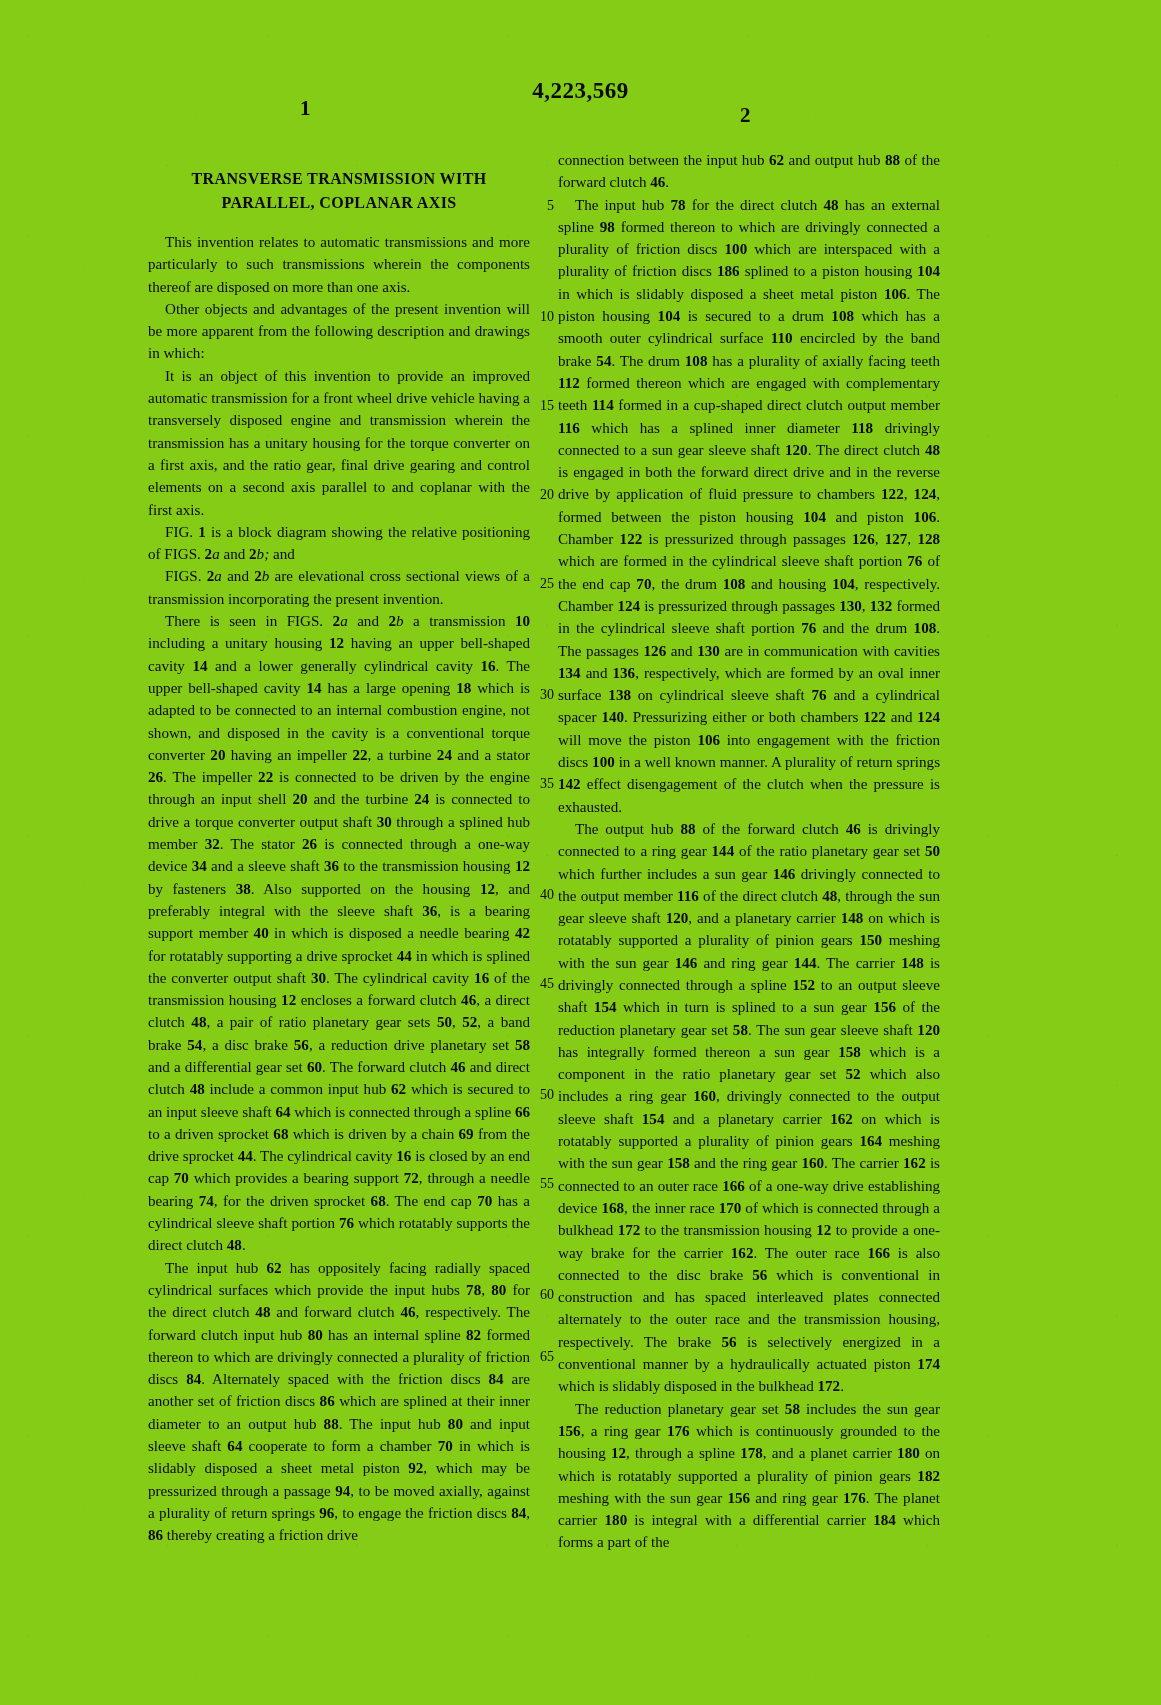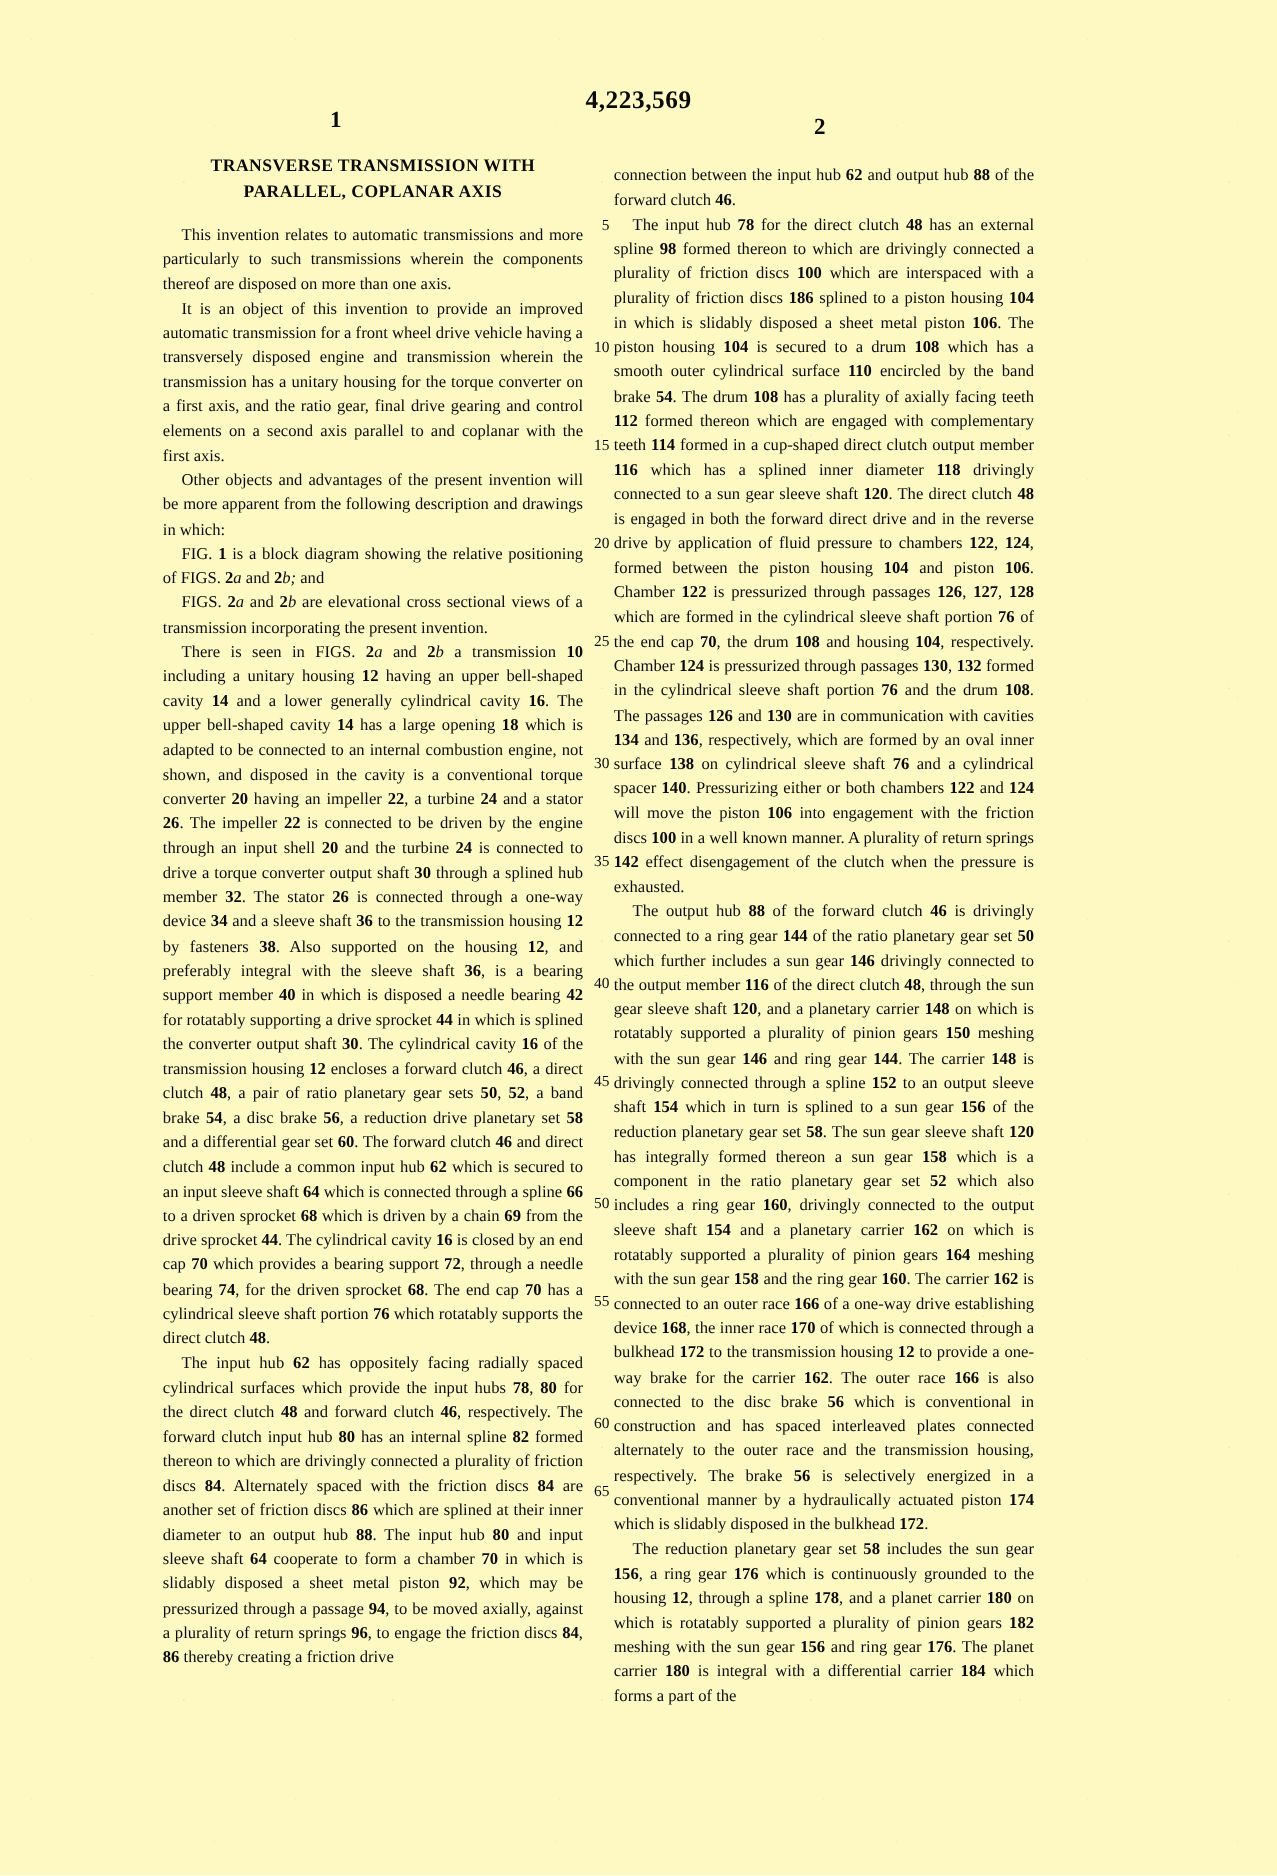--- a/index.html
+++ b/index.html
@@ -11,21 +11,21 @@
     width: 1161px;
     height: 1705px;
     position: relative;
     font-family: "Liberation Serif", "DejaVu Serif", serif;
     color: #0a0a0a;
     overflow: hidden;
   }
   .page {
     position: absolute;
     inset: 0;
-    background: #fef9c3;
+    background: #84cc16;
   }
   
   .patent-number {
     position: absolute;
     top: 78px;
     left: 0;
     width: 1161px;
     text-align: center;
     font-size: 23px;
     font-weight: bold;
@@ -43,21 +43,21 @@
   .col {
     position: absolute;
     top: 139px;
     width: 382px;
     font-size: 15.1px;
     line-height: 22.3px;
     text-align: justify;
     text-justify: inter-word;
     hyphens: none;
   }
-  .col.c1 { left: 148px; }
+  .col.c1 { left: 148px; margin-top: 28px; }
   .col.c2 { left: 558px; top: 124px; }
 
   .col .title {
     text-align: center;
     font-weight: bold;
     font-size: 16px;
     line-height: 24px;
     letter-spacing: 0.4px;
     margin: 0 0 16px 0;
   }
@@ -129,31 +129,31 @@
   <div class="col c1">
     <div class="title">
       <span>TRANSVERSE TRANSMISSION WITH</span><br>
       <span>PARALLEL, COPLANAR AXIS</span>
     </div>
 
     <p>This invention relates to automatic transmissions and
       more particularly to such transmissions wherein the
       components thereof are disposed on more than one axis.</p>
 
+    <p>Other objects and advantages of the present invention
+      will be more apparent from the following description
+      and drawings in which:</p>
+
     <p>It is an object of this invention to provide an improved
       automatic transmission for a front wheel drive
       vehicle having a transversely disposed engine and transmission
       wherein the transmission has a unitary housing
       for the torque converter on a first axis, and the ratio
       gear, final drive gearing and control elements on a second
       axis parallel to and coplanar with the first axis.</p>
-
-    <p>Other objects and advantages of the present invention
-      will be more apparent from the following description
-      and drawings in which:</p>
 
     <p>FIG. <b>1</b> is a block diagram showing the relative positioning
       of FIGS. <b>2</b><i>a</i> and <b>2</b><i>b;</i> and</p>
 
     <p>FIGS. <b>2</b><i>a</i> and <b>2</b><i>b</i> are elevational cross sectional views
       of a transmission incorporating the present invention.</p>
 
     <p>There is seen in FIGS. <b>2</b><i>a</i> and <b>2</b><i>b</i> a transmission <b>10</b>
       including a unitary housing <b>12</b> having an upper bell-shaped
       cavity <b>14</b> and a lower generally cylindrical cavity

